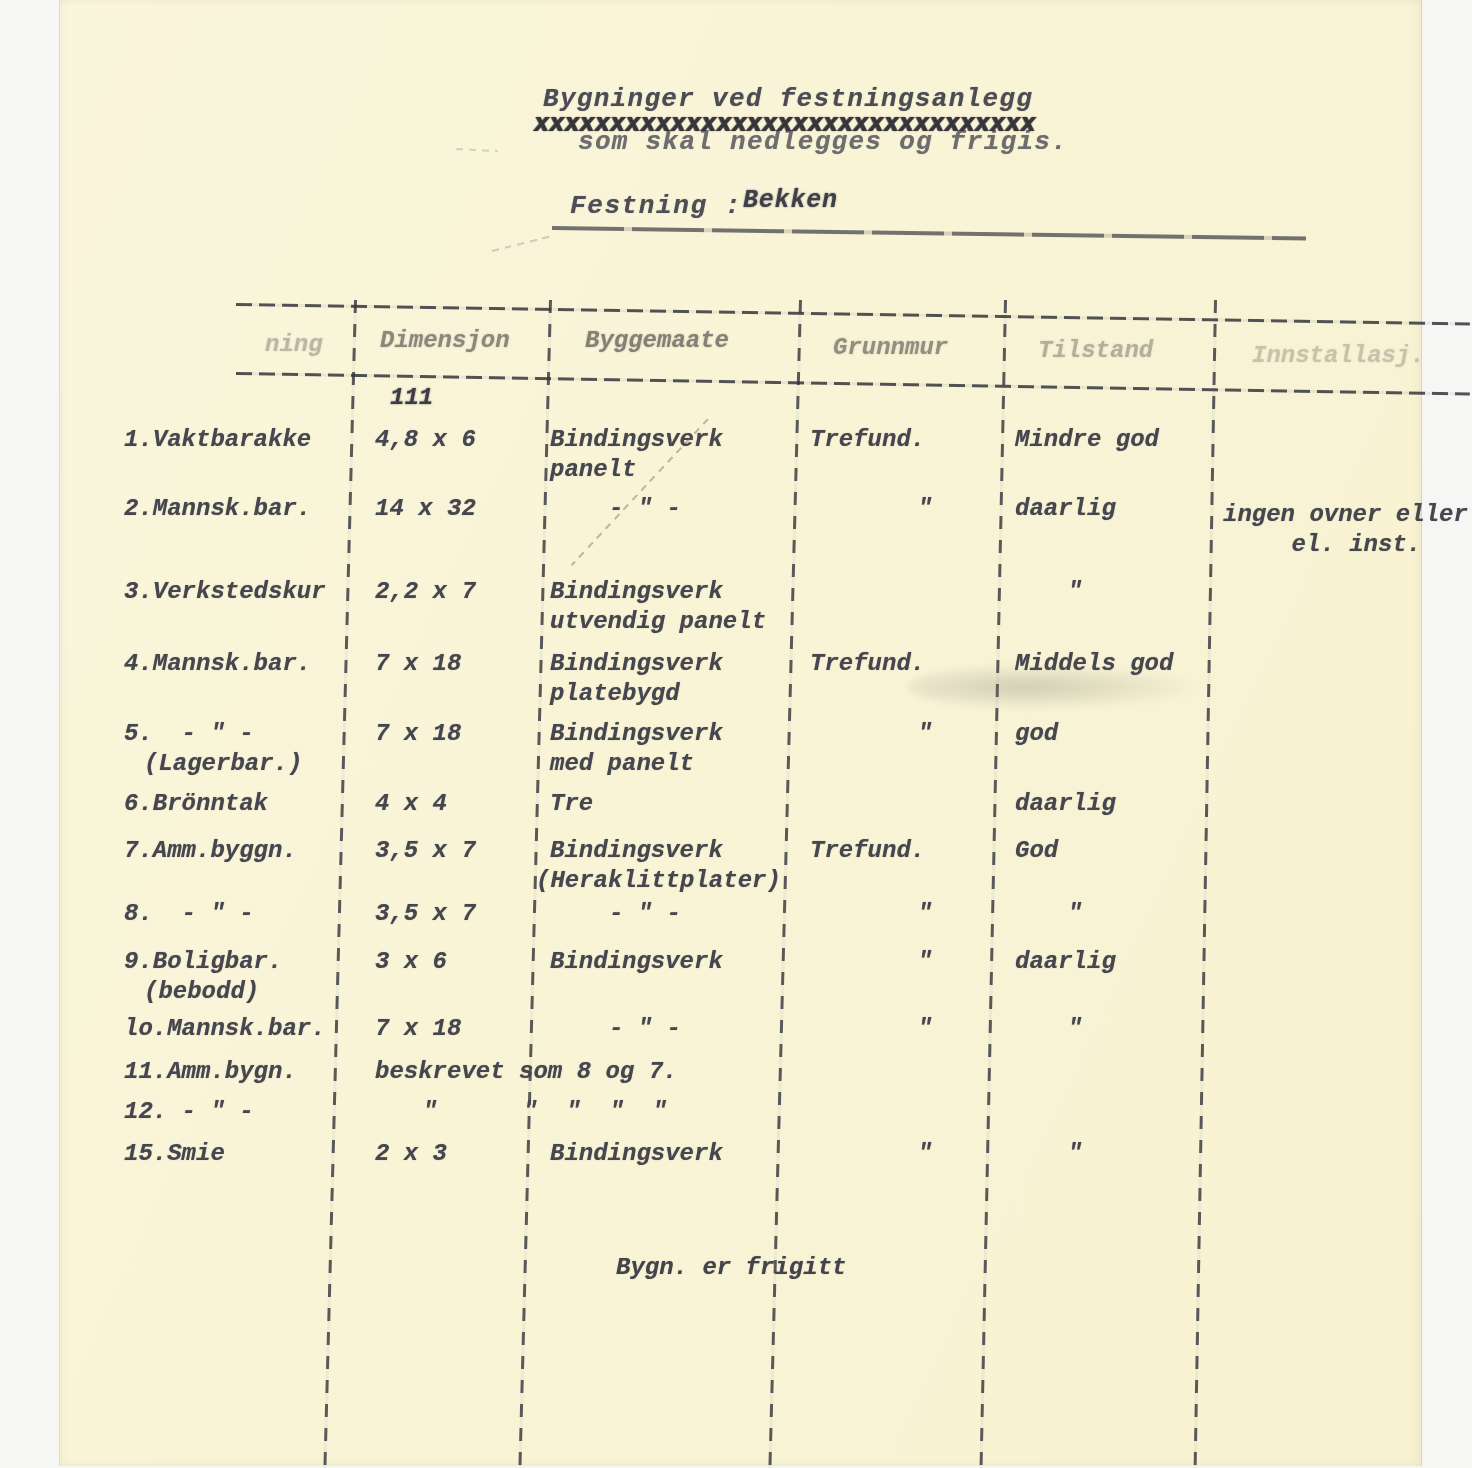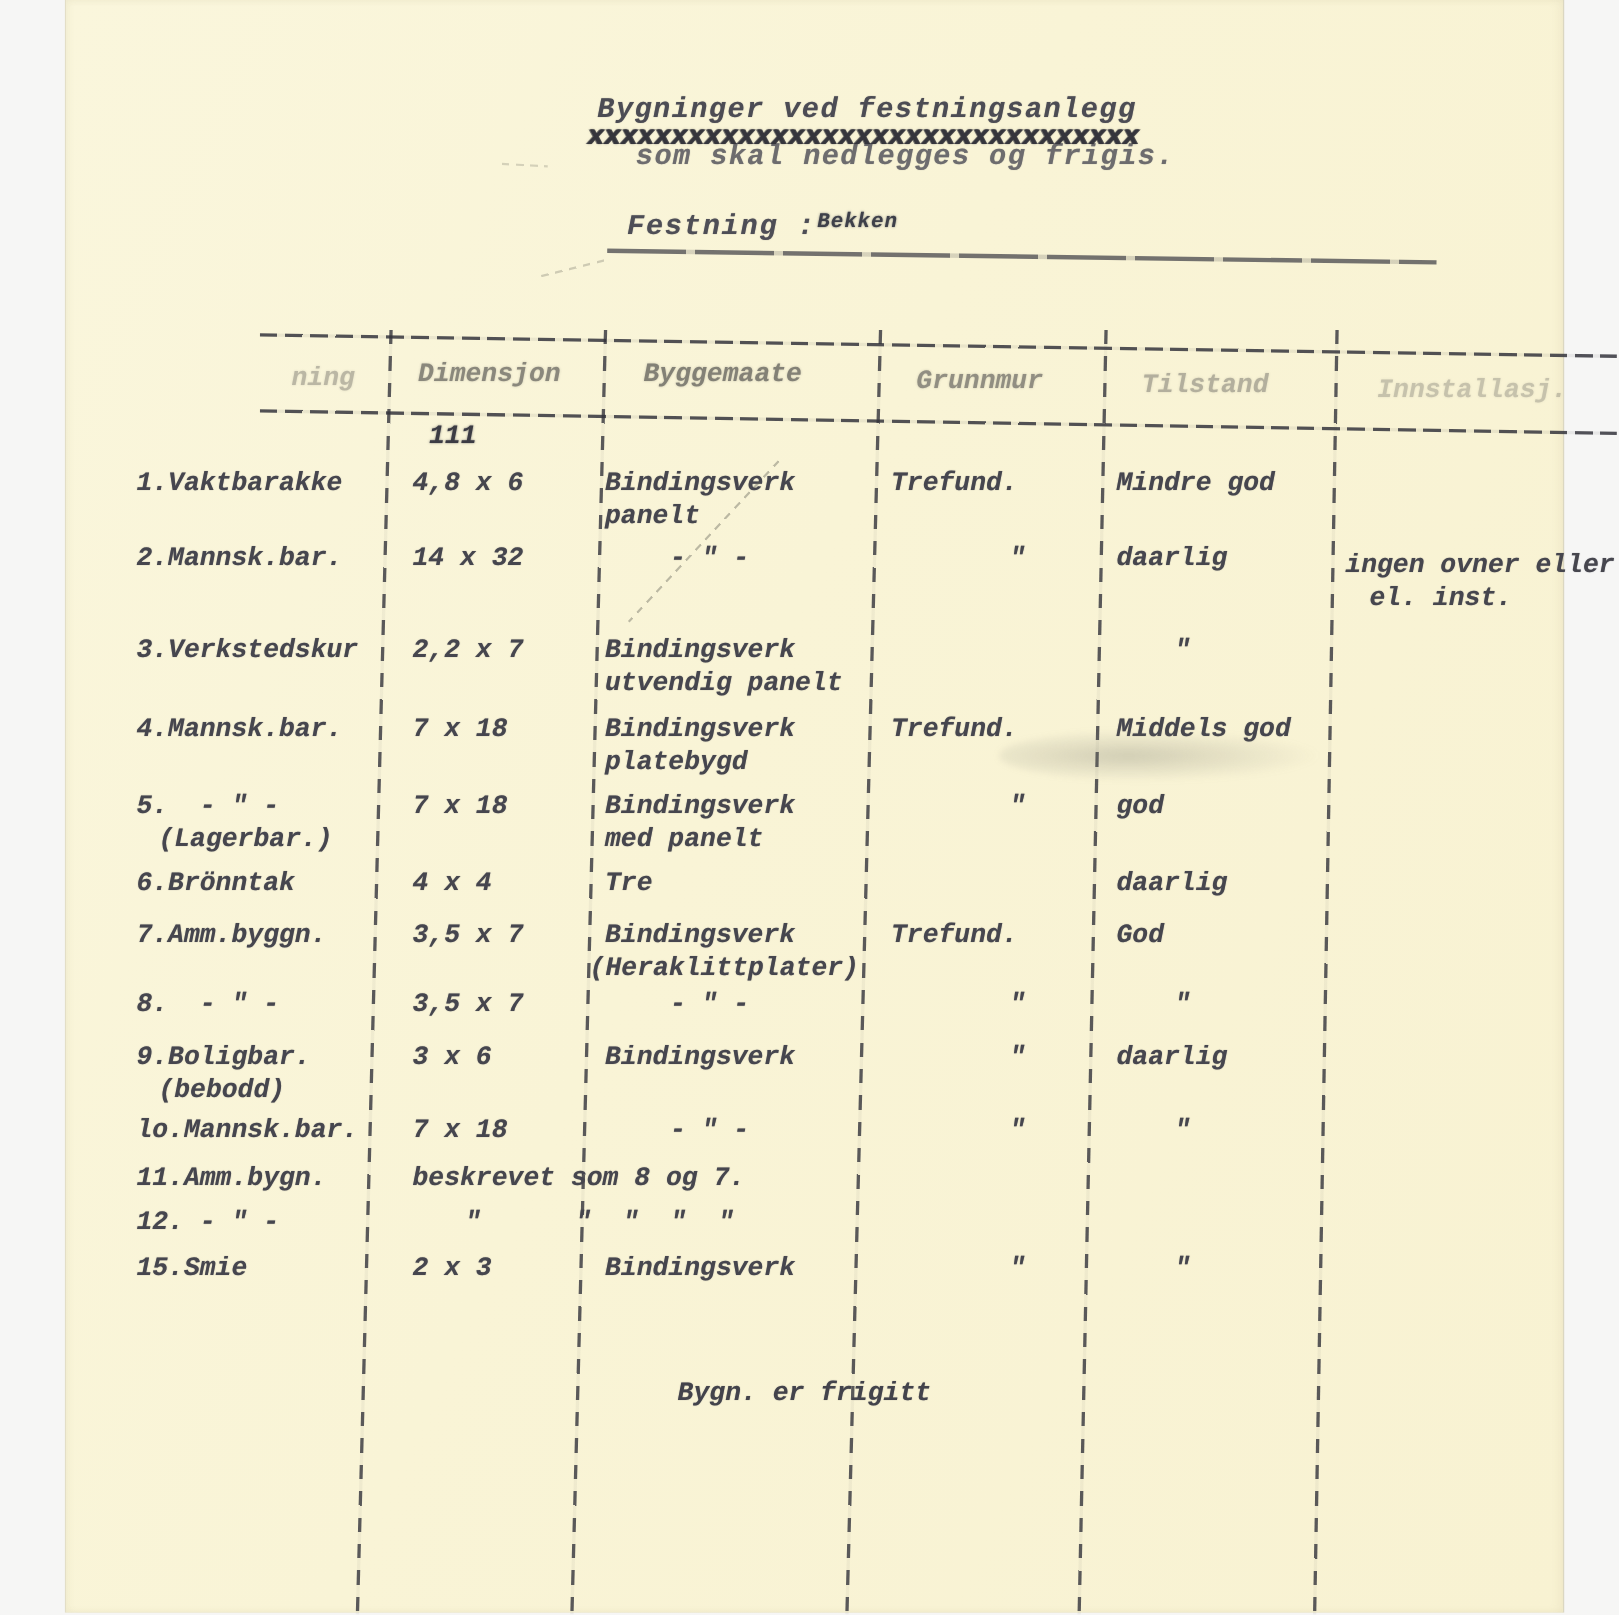--- a/index.html
+++ b/index.html
@@ -33,21 +33,21 @@
   
   .t-main{left:483px;top:84px;font-size:26px;letter-spacing:1.3px;color:#4c4c54;}
   .t-strike{
     left:474px;top:110px;font-size:25px;letter-spacing:.2px;
     color:#35353c;font-weight:700;
     text-shadow:1px 0 0 rgba(40,40,48,.8),-1px 0 0 rgba(40,40,48,.6),0 0 2px rgba(40,40,48,.5);
     z-index:3;
   }
   .t-sub{left:478px;top:127px;font-size:26px;letter-spacing:1.3px;color:#55555c;opacity:.85;z-index:2;margin-left:40px;}
   .festning-label{left:510px;top:191px;font-size:26px;letter-spacing:1.6px;color:#4e4e56;}
-  .festning-value{left:683px;top:186px;font-size:19px;letter-spacing:.8px;color:#3e4049;
+  .festning-value{left:683px;top:186px;font-size:25px;letter-spacing:.8px;color:#3e4049;
     text-shadow:0 0 2px rgba(60,62,74,.7);}
   
   .hline{
     position:absolute;height:3px;
     background:repeating-linear-gradient(90deg,rgba(52,52,60,.85) 0 16px,rgba(52,52,60,.08) 16px 23px);
     transform-origin:left center;
   }
   .hl-top{left:176px;top:303px;width:1234px;transform:rotate(.9deg);}
   .hl-bot{left:176px;top:372px;width:1234px;transform:rotate(.95deg);}
   .festning-line{
@@ -80,21 +80,21 @@
   .cell{position:absolute;white-space:pre;color:#46464e;font-size:24px;font-weight:700;
         text-shadow:0 0 1px rgba(70,70,80,.55);line-height:30px;}
   .cell .l2{display:block;margin-top:0;}
   .c-name{left:64px;}
   .c-name .l2{padding-left:20px;}
   .c-dim{left:315px;}
   .c-bygg{left:490px;}
   .c-grunn{left:750px;}
   .c-tilst{left:955px;}
   .c-merk{left:1163px;top:6px;}
-  .c-merk .l2{padding-left:22px;}
+  .c-merk .l2{padding-left:22px;text-align:center;}
   .ctr-bygg{left:490px;width:190px;text-align:center;}
   .ctr-grunn{left:750px;width:230px;text-align:center;}
   .ctr-tilst{left:955px;width:120px;text-align:center;}
   .ctr-dim{left:315px;width:110px;text-align:center;}
   .r12-quotes{left:463px;}
   .nowrap{white-space:pre;}
   
   .footer-note{left:556px;top:1253px;color:#43434b;}
   
   .smudge{

